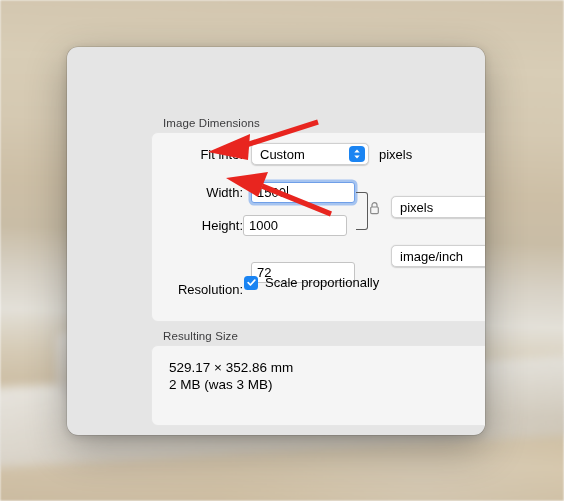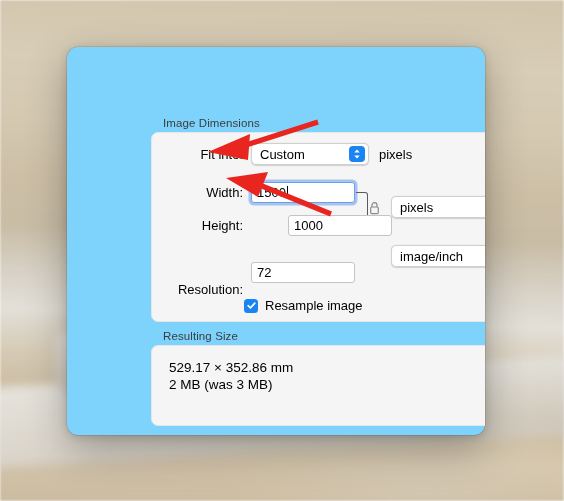--- a/index.html
+++ b/index.html
@@ -67,21 +67,21 @@
     background: radial-gradient(ellipse 48% 42% at 49% 45%, rgba(60,45,30,0.16), rgba(0,0,0,0) 78%);
   }
 
   
   #dialog {
     position: absolute;
     left: 67px;
     top: 47px;
     width: 418px;
     height: 388px;
-    background: #7dd3fc;
+    background: #e5e5e5;
     border-radius: 11px;
     box-shadow:
       0 0 0 0.5px rgba(0,0,0,0.18),
       0 14px 42px rgba(0,0,0,0.30),
       0 2px 10px rgba(0,0,0,0.14);
     overflow: hidden;
   }
 
   .section-label {
     font-size: 11.5px;
@@ -291,48 +291,48 @@
   </div>
 
   <div id="link-bracket"></div>
   <span id="lock-icon">
     <svg width="11" height="14" viewBox="0 0 11 14" aria-hidden="true">
       <path d="M3 6 V4.1 A2.5 2.5 0 0 1 8 4.1 V6" fill="none" stroke="#8a8a8a" stroke-width="1.2"></path>
       <rect x="1.7" y="6" width="7.6" height="6.6" rx="1.2" fill="none" stroke="#8a8a8a" stroke-width="1.2"></rect>
     </svg>
   </span>
 
-  <div class="row" style="left:114px; top:168px;gap:45px;">
+  <div class="row" style="left:114px; top:168px;">
     <div class="field-label" style="width:62px;">Height:</div>
     <div class="text-input" style="width:104px; ">
       <span>1000</span>
     </div>
   </div>
 
   <div class="row" style="left:98px; top:201px;">
     <div class="field-label" style="width:78px;margin-top:34px;">Resolution:</div>
     <div class="text-input" style="width:104px; margin-left:8px;">
       <span>72</span>
     </div>
   </div>
 
   <div class="popup-btn" style="position:absolute; left:324px; top:198px; width:114px;">
     <span>image/inch</span>
 
   </div>
 
-
-  <div class="checkbox-row" style="left:177px; top:251px;">
+  <div class="checkbox-row" style="left:177px; top:228px;">
     <span class="checkbox">
       <svg width="11" height="11" viewBox="0 0 11 11" aria-hidden="true">
         <path d="M2.2 5.7 L4.4 8 L8.8 3.1" fill="none" stroke="#ffffff" stroke-width="1.7" stroke-linecap="round" stroke-linejoin="round"></path>
       </svg>
     </span>
-    <span class="checkbox-label">Resample image</span>
-  </div>
+    <span class="checkbox-label">Scale proportionally</span>
+  </div>
+
 
   <div class="section-label" id="resulting-size-label">Resulting Size</div>
 
   <div class="group-panel" id="resulting-size-panel">
     <div class="result-line" style="top:14px;text-align:center;">529.17 × 352.86 mm</div>
     <div class="result-line" style="top:31px;">2 MB (was 3 MB)</div>
   </div>
 
 </div>
 

